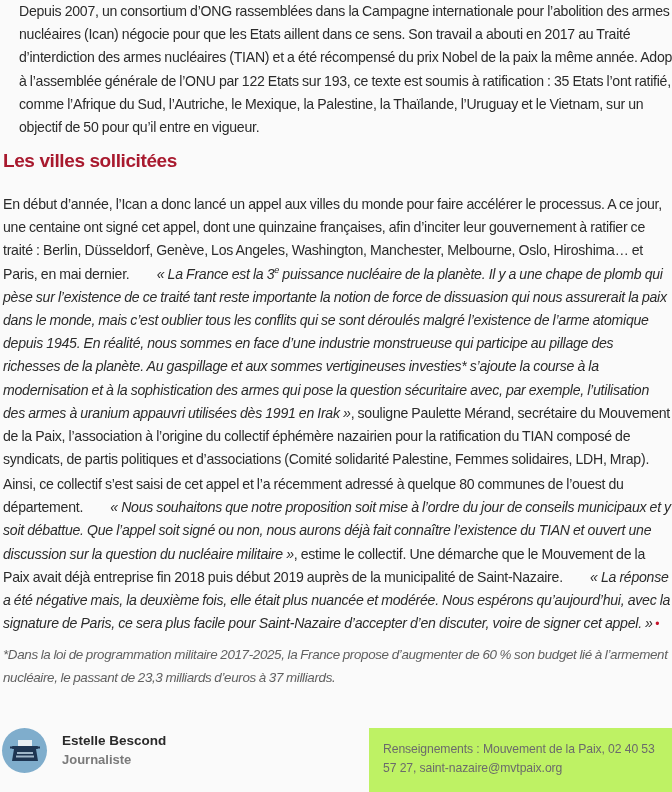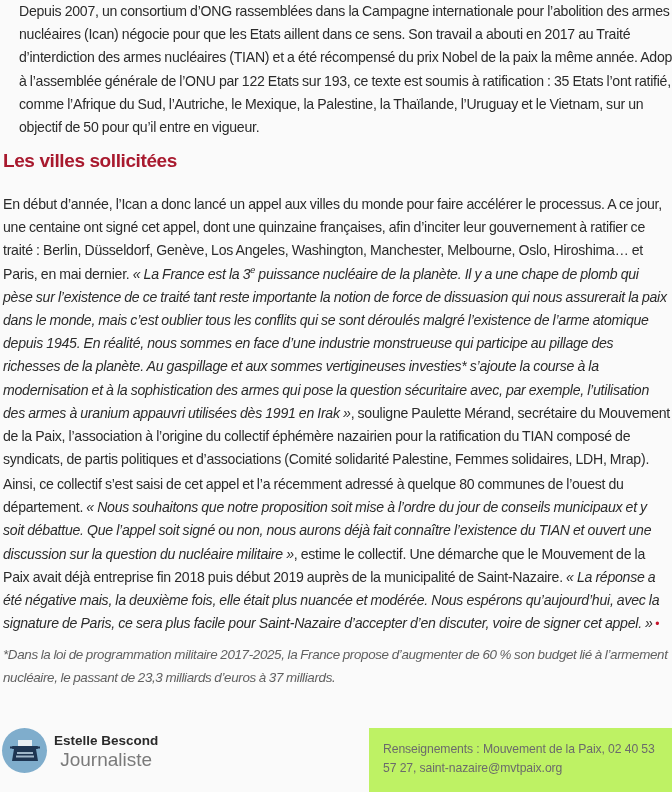--- a/index.html
+++ b/index.html
@@ -23,20 +23,21 @@
     }
     p.body-para {
       margin: 0;
       font-size: 14.1px;
       line-height: 23.2px;
       letter-spacing: -0.25px;
       word-spacing: -0.4px;
     }
     p.body-para em {
       font-style: italic;
+      margin-left: 24px;
     }
     .p1 { position: absolute; top: 0; left: 16px; width: 668px; }
     .section-title {
       position: absolute;
       top: 150px;
       left: 0;
       width: 668px;
       text-align: left;
       font-size: 19px;
       font-weight: bold;
@@ -80,35 +81,35 @@
       width: 45px;
       height: 45px;
       border-radius: 50%;
       background: #7fadcc;
       display: flex;
       align-items: center;
       justify-content: center;
       margin-left: 2px;
     }
     .author-text {
-      margin-left: 7px;
+      margin-left: 15px;
       display: flex;
       flex-direction: column;
-      text-align: center;
     }
     .author-name {
       font-size: 13.5px;
       font-weight: bold;
       color: #2a2a2a;
       line-height: 19px;
     }
     .author-role {
-      font-size: 19px;
+      font-size: 13px;
       color: #7a7a7a;
       line-height: 20px;
+      font-weight: bold;
     }
     .info-box {
       position: absolute;
       left: 369px;
       top: 728px;
       width: 303px;
       height: 64px;
       background: #bef264;
       box-sizing: border-box;
       padding: 12px 14px 0 14px;

